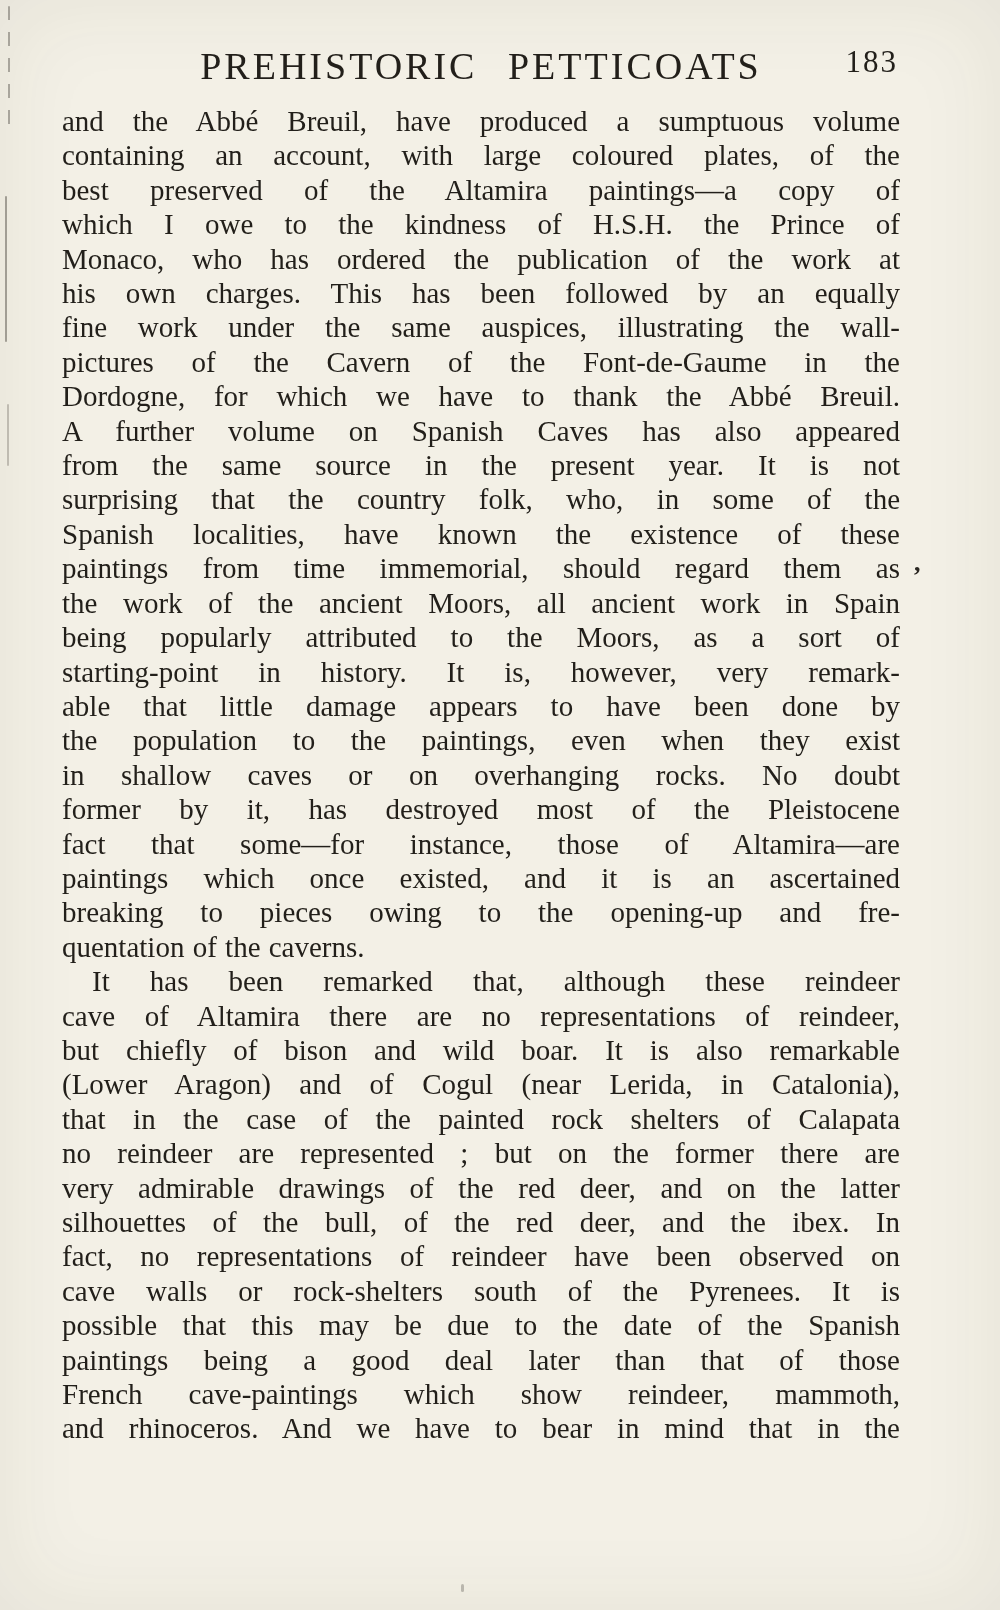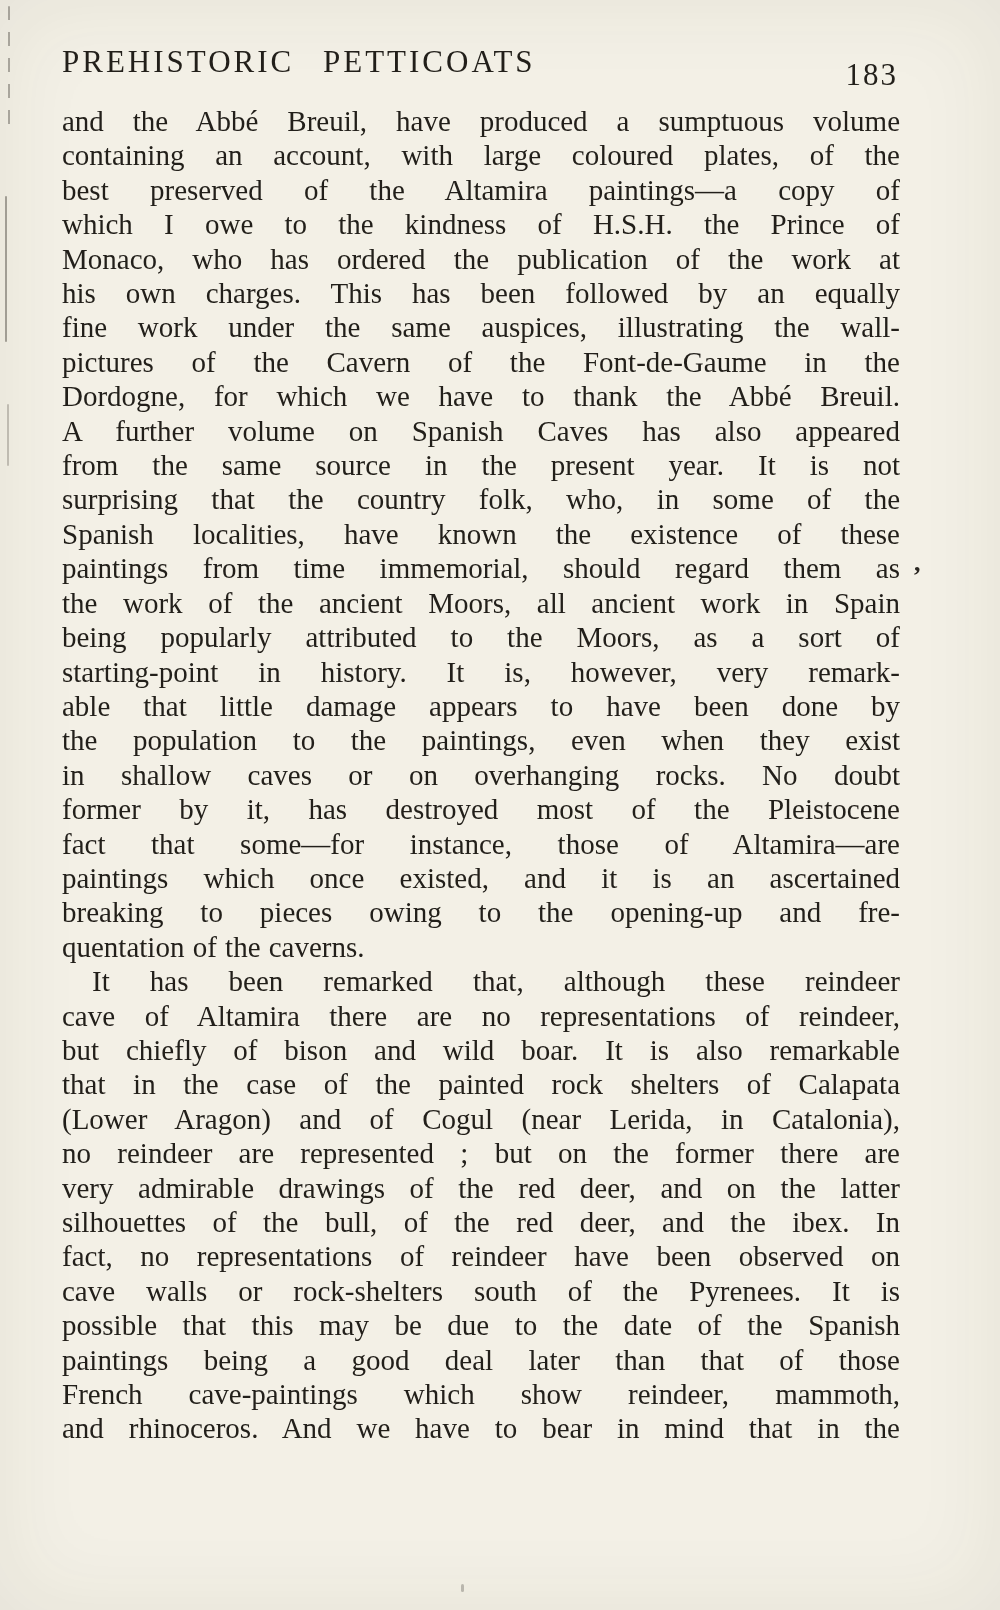--- a/index.html
+++ b/index.html
@@ -22,29 +22,30 @@
     left: 62px;
     top: 44px;
     width: 838px;
   }
   .header {
     position: relative;
     height: 52px;
     margin-bottom: 8px;
   }
   .title {
-    font-size: 31px;
+    text-align: center;
+    font-size: 38px;
     letter-spacing: 3px;
     word-spacing: 18px;
     white-space: nowrap;
   }
   .page-number {
     position: absolute;
     right: 2px;
-    top: 13px;
+    top: 0;
     font-size: 31px;
     letter-spacing: 2px;
   }
   .text-block {
     margin-top: 2px;
   }
   .paragraph { margin: 0; }
   .line {
     font-size: 29px;
     line-height: 34.4px;
@@ -126,22 +127,22 @@
           <div class="line">former by it, has destroyed most of the Pleistocene</div>
           <div class="line">fact that some—for instance, those of Altamira—are</div>
           <div class="line">paintings which once existed, and it is an ascertained</div>
           <div class="line">breaking to pieces owing to the opening-up and fre-</div>
           <div class="line last">quentation of the caverns.</div>
         </div>
         <div class="paragraph">
           <div class="line indent">It has been remarked that, although these reindeer</div>
           <div class="line">cave of Altamira there are no representations of reindeer,</div>
           <div class="line">but chiefly of bison and wild boar.  It is also remarkable</div>
+          <div class="line">(Lower Aragon) and of Cogul (near Lerida, in Catalonia),</div>
           <div class="line">that in the case of the painted rock shelters of Calapata</div>
-          <div class="line">(Lower Aragon) and of Cogul (near Lerida, in Catalonia),</div>
           <div class="line">no reindeer are represented ; but on the former there are</div>
           <div class="line">very admirable drawings of the red deer, and on the latter</div>
           <div class="line">silhouettes of the bull, of the red deer, and the ibex.  In</div>
           <div class="line">fact, no representations of reindeer have been observed on</div>
           <div class="line">cave walls or rock-shelters south of the Pyrenees.  It is</div>
           <div class="line">possible that this may be due to the date of the Spanish</div>
           <div class="line">paintings being a good deal later than that of those</div>
           <div class="line">French cave-paintings which show reindeer, mammoth,</div>
           <div class="line">and rhinoceros.  And we have to bear in mind that in the</div>
         </div>

